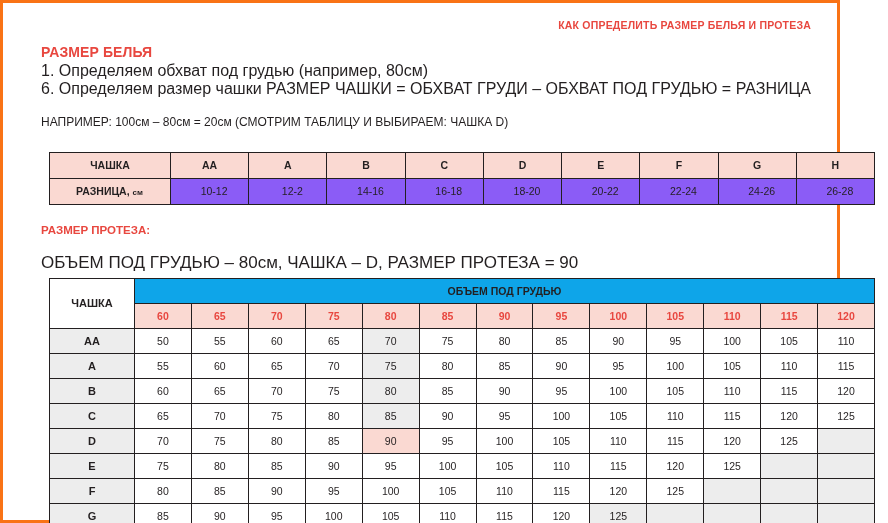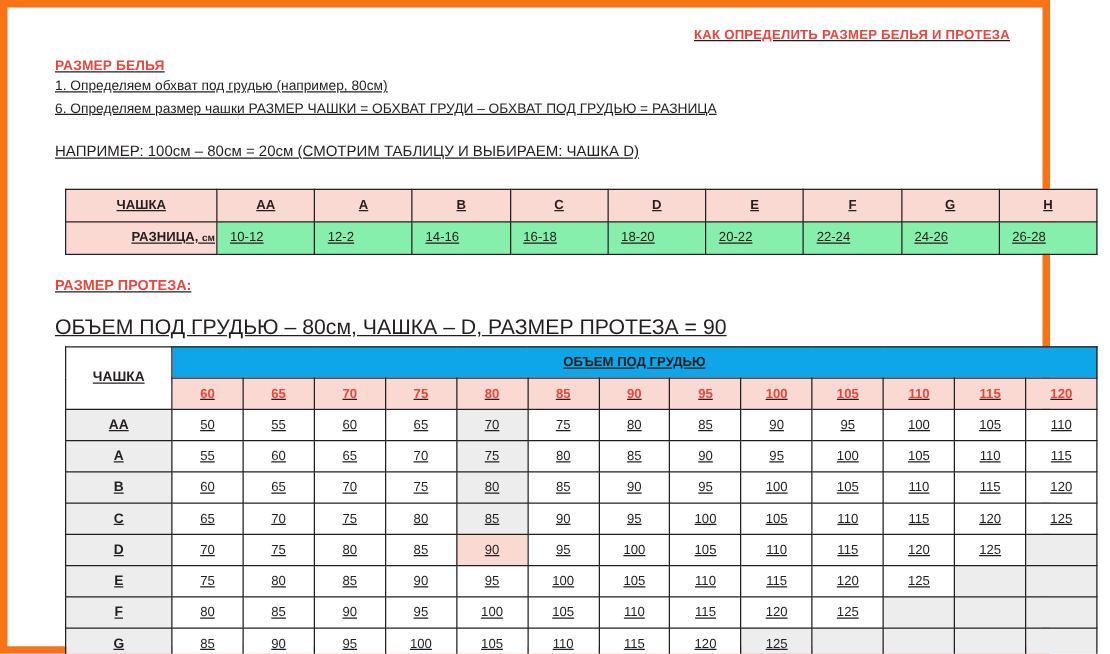--- a/index.html
+++ b/index.html
@@ -12,48 +12,47 @@
     background: #ffffff;
     font-family: "Liberation Sans", sans-serif;
     color: #231f20;
     overflow: hidden;
   }
   .page {
     position: relative;
     width: 840px;
     height: 523px;
     box-sizing: border-box;
-    border: 6px solid #f97316;
+    border: 3px solid #f97316;
     background: #ffffff;
     padding: 14px 20px 0 38px;
-    text-decoration: underline;
   }
   .header-note {
     text-align: right;
     color: #e8473f;
     font-size: 10.5px;
     font-weight: bold;
     letter-spacing: 0.2px;
     margin: 2px 6px 0 0;
   }
   .section-title {
     color: #e8473f;
-    font-size: 11px;
+    font-size: 14px;
     font-weight: bold;
     margin-top: 13px;
     margin-bottom: 2px;
     letter-spacing: 0.1px;
   }
   .steps {
     margin: 0;
     padding: 0;
     list-style: none;
   }
   .steps li {
-    font-size: 11px;
+    font-size: 16px;
     line-height: 17.5px;
     color: #231f20;
     white-space: nowrap;
   }
   .note-line {
     font-size: 12px;
     line-height: 17.5px;
     margin-top: 17px;
     white-space: nowrap;
   }
@@ -78,27 +77,27 @@
   }
   .cup-table tr.head td {
     background: #fad9d2;
   }
   .cup-table tr.head td.lbl,
   .cup-table tr.vals td.lbl {
     background: #fad9d2;
     width: 118px;
   }
   .cup-table tr.vals td {
-    background: #86efac;
+    background: #8b5cf6;
     font-weight: normal;
-    text-align: left;
+    text-align: center;
     padding-left: 10px;
   }
   .cup-table tr.vals td.lbl {
-    text-align: right;
+    text-align: center;
     padding-left: 0;
     font-weight: bold;
   }
   .cup-table .sub {
     font-size: 8px;
     font-weight: bold;
   }
   
   .section-title2 {
     color: #e8473f;

